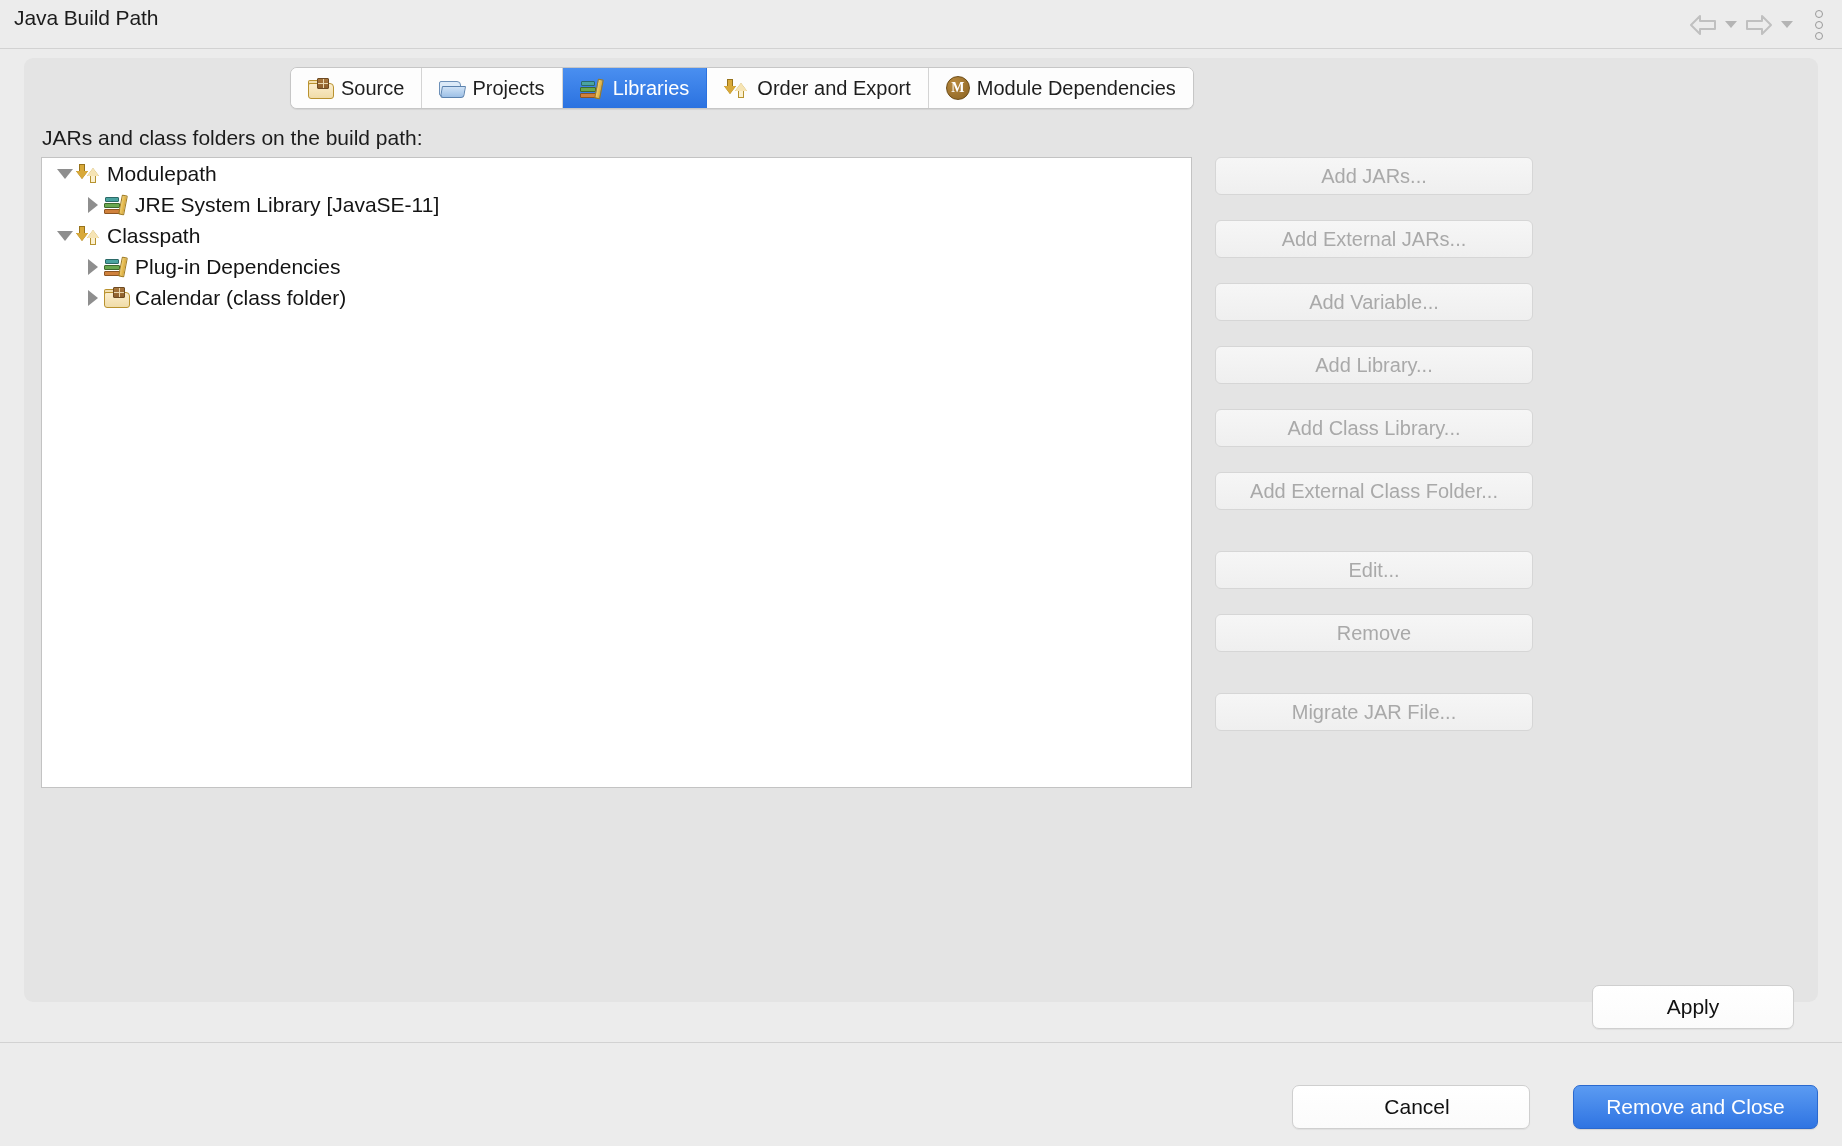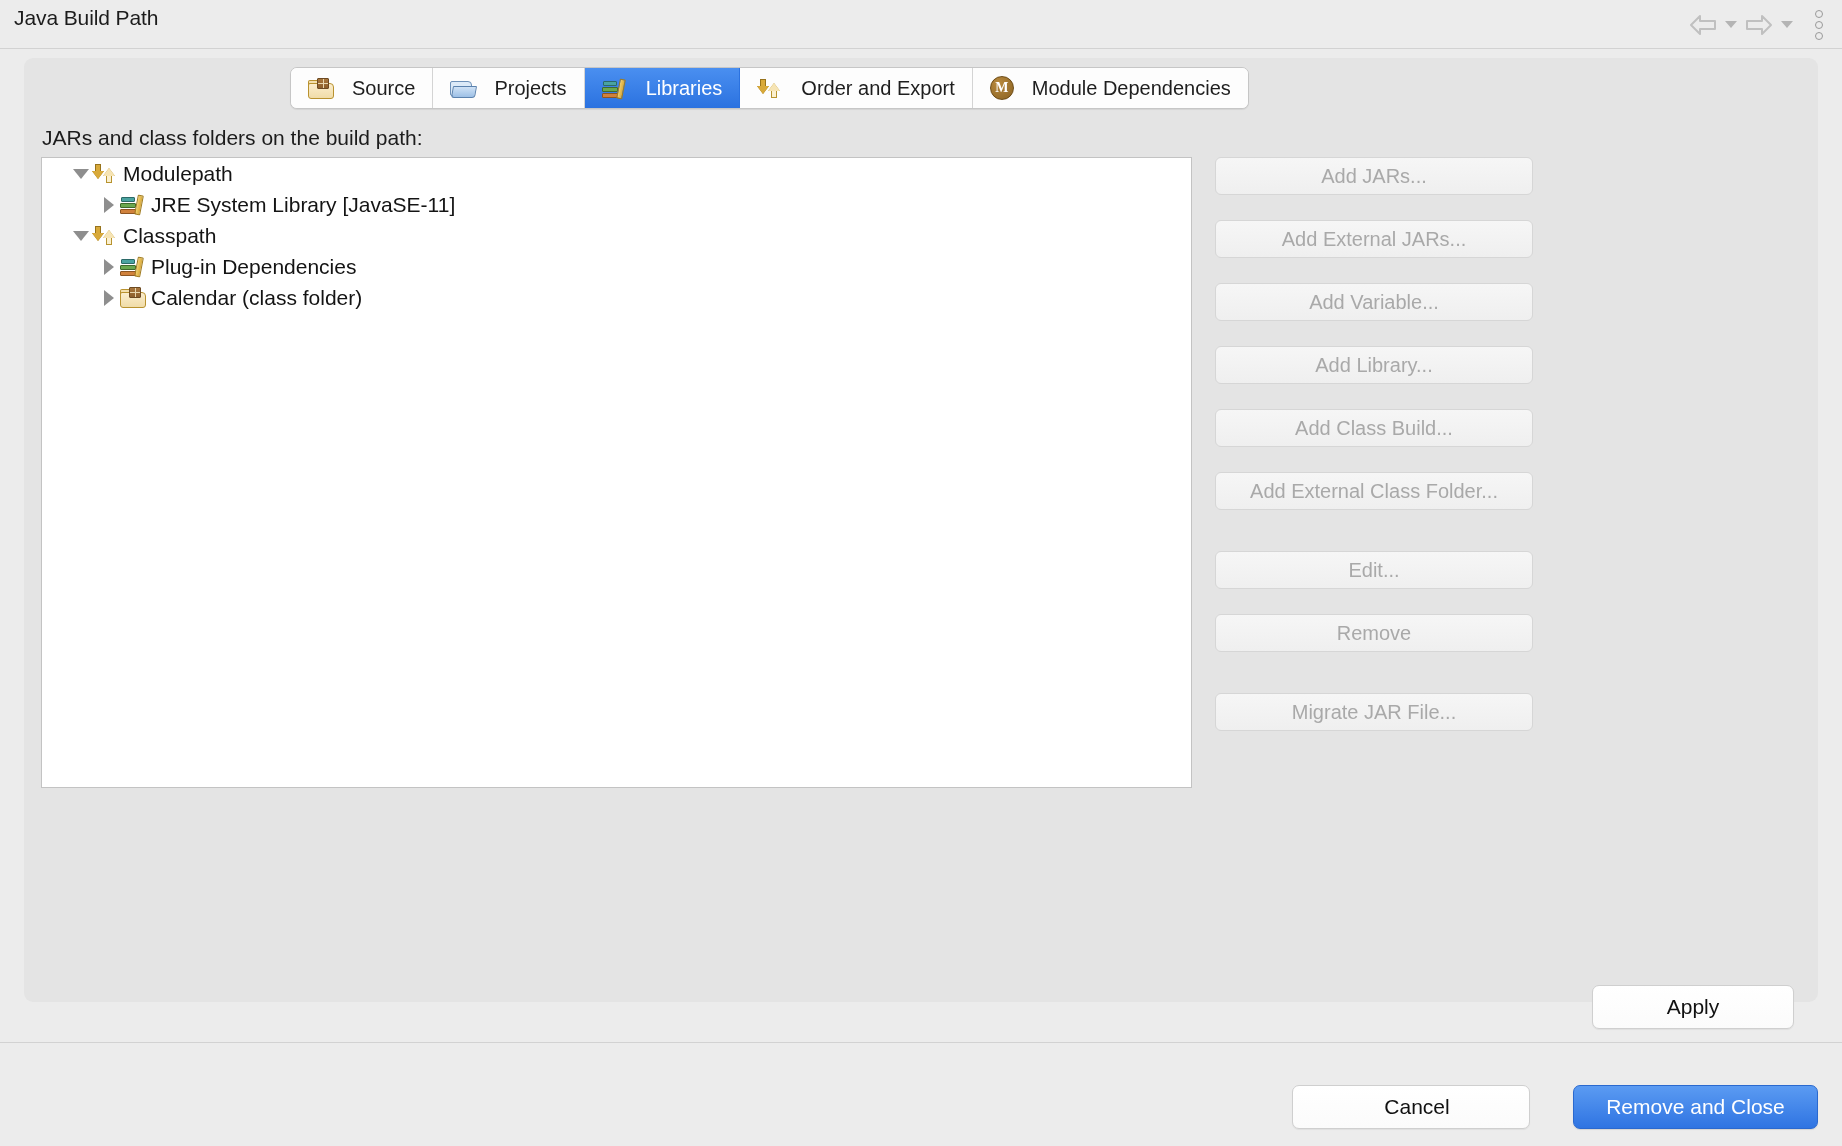--- a/index.html
+++ b/index.html
@@ -91,21 +91,21 @@
     align-items: stretch;
     border: 1px solid #c6c6c6;
     border-radius: 7px;
     overflow: hidden;
     background: #fdfdfd;
     box-shadow: 0 1px 1px rgba(0,0,0,0.07);
   }
   .tab {
     display: flex;
     align-items: center;
-    gap: 18px;
+    gap: 7px;
     padding: 0 17px;
     font-size: 20px;
     color: #1e1e1e;
     background: #fdfdfd;
     border-right: 1px solid #d4d4d4;
     white-space: nowrap;
   }
   .tab:last-child { border-right: none; }
   .tab.active {
     background: linear-gradient(180deg, #4a8ff0 0%, #2b72e0 100%);
@@ -221,21 +221,20 @@
     color: #1c1c1c;
   }
 
   
   .tree-panel {
     position: absolute;
     left: 17px; top: 99px;
     width: 1151px; height: 631px;
     background: #ffffff;
     border: 1px solid #c3c3c3;
-    padding-left: 16px;
   }
   .tree-row {
     display: flex;
     align-items: center;
     height: 31px;
     padding-left: 12px;
     white-space: nowrap;
   }
   .tree-row.lvl2 { padding-left: 40px; }
   .twisty {
@@ -488,21 +487,21 @@
 
     <div class="side-buttons">
       <div class="sbtn">Add JARs...</div>
       <div class="gap-sm"></div>
       <div class="sbtn">Add External JARs...</div>
       <div class="gap-sm"></div>
       <div class="sbtn">Add Variable...</div>
       <div class="gap-sm"></div>
       <div class="sbtn">Add Library...</div>
       <div class="gap-sm"></div>
-      <div class="sbtn">Add Class Build...</div>
+      <div class="sbtn">Add Class Library...</div>
       <div class="gap-sm"></div>
       <div class="sbtn">Add External Class Folder...</div>
       <div class="gap-lg"></div>
       <div class="sbtn">Edit...</div>
       <div class="gap-sm"></div>
       <div class="sbtn">Remove</div>
       <div class="gap-lg"></div>
       <div class="sbtn">Migrate JAR File...</div>
     </div>
 

